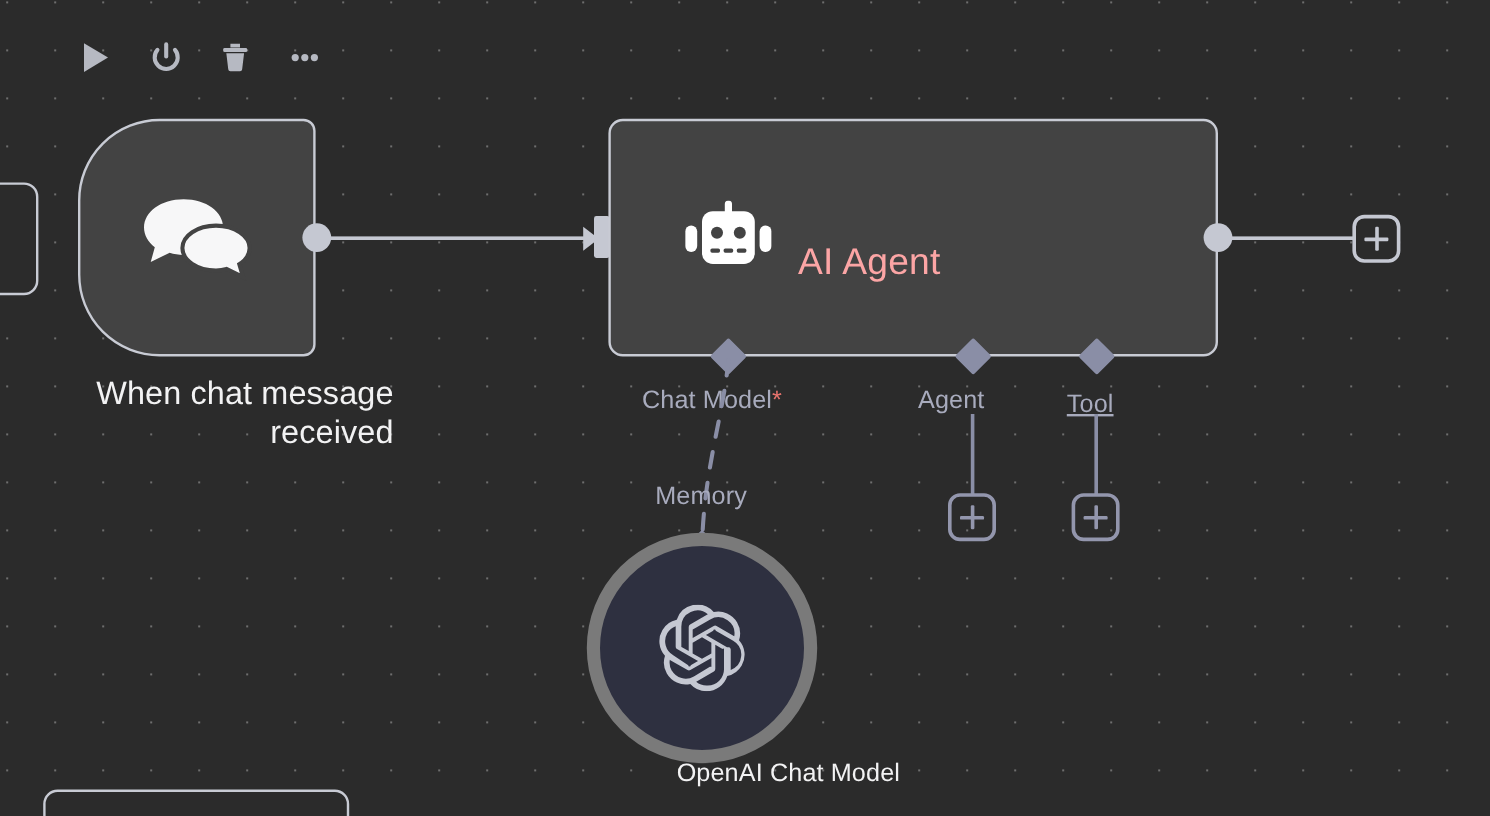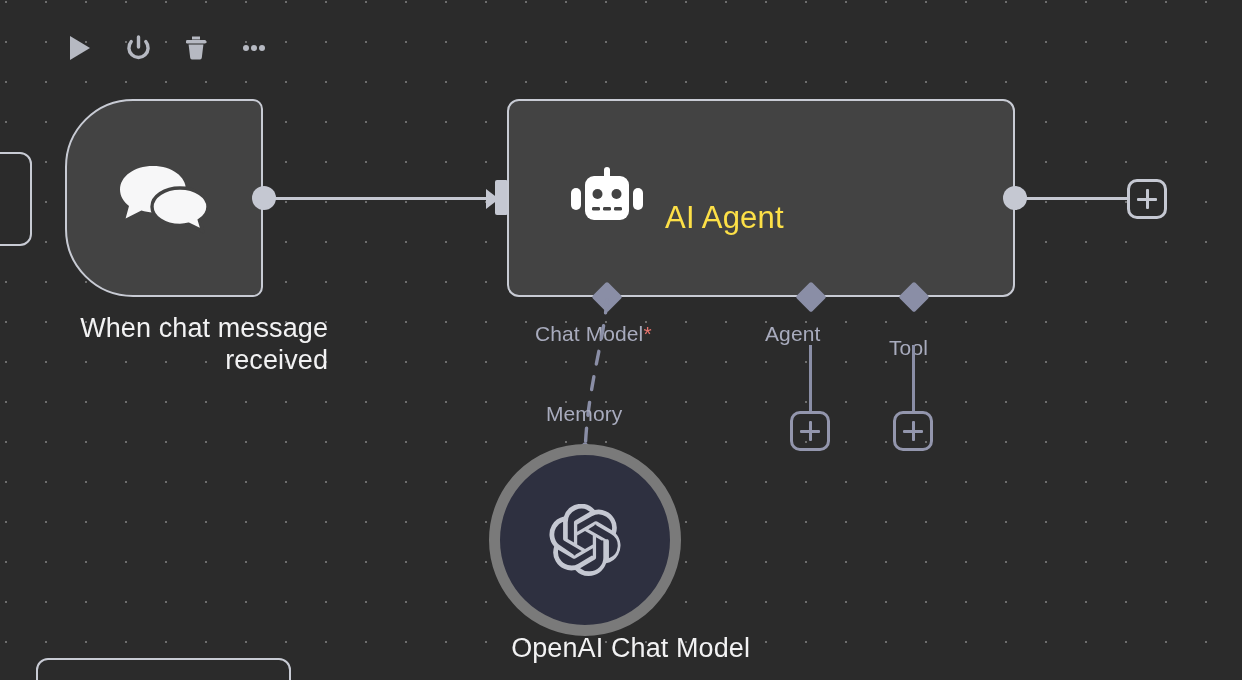--- a/index.html
+++ b/index.html
@@ -158,21 +158,21 @@
     left: 507px;
     top: 99px;
     width: 508px;
     height: 198px;
     border-radius: 12px;
     display: flex;
     align-items: center;
     padding-left: 62px;
   }
   #agent-title {
-    color: #fde047;
+    color: #fca5a5;
     font-size: 31px;
     margin-left: 22px;
     letter-spacing: .2px;
     margin-top: 39px;
   }
 
   
   #openai-node {
     position: absolute;
     left: 489px;
@@ -276,29 +276,29 @@
     <path d="M37 0 C33 46 16 92 15 158" stroke="#8a8ea6" stroke-width="3.4" fill="none" stroke-dasharray="13 13" stroke-linecap="round"></path>
   </svg>
   <div class="sub-label" style="left:546px; top:402px;">Memory</div>
   <div class="diamond" style="left:574px; top:446px;"></div>
 
   <div id="openai-node">
     <svg width="72" height="72" viewBox="0 0 24 24">
       <path fill="#c5c8d2" d="M22.28 9.82a5.99 5.99 0 0 0-.52-4.91 6.05 6.05 0 0 0-6.51-2.9A6 6 0 0 0 4.98 4.18a5.99 5.99 0 0 0-4 2.9 6.05 6.05 0 0 0 .74 7.1 5.98 5.98 0 0 0 .51 4.91 6.05 6.05 0 0 0 6.52 2.9A5.98 5.98 0 0 0 13.26 24a6.06 6.06 0 0 0 5.77-4.21 5.99 5.99 0 0 0 4-2.9 6.06 6.06 0 0 0-.75-7.07zm-9.02 12.6a4.48 4.48 0 0 1-2.88-1.04l.14-.08 4.78-2.76a.79.79 0 0 0 .39-.68v-6.74l2.02 1.17a.07.07 0 0 1 .4.05v5.58a4.5 4.5 0 0 1-4.49 4.5zM3.6 18.3a4.47 4.47 0 0 1-.54-3.01l.14.08 4.79 2.77c.24.13.54.13.78 0l5.84-3.37v2.33a.08.08 0 0 1-.3.06L9.74 19.9a4.5 4.5 0 0 1-6.14-1.64zM2.34 7.9a4.49 4.49 0 0 1 2.35-1.97V11.6a.77.77 0 0 0 .38.68l5.82 3.36L8.87 16.8a.07.07 0 0 1-.7.01L4.01 14a4.5 4.5 0 0 1-1.67-6.1zm16.61 3.87L13.1 8.38 15.12 7.2a.07.07 0 0 1 .7 0l4.84 2.79a4.49 4.49 0 0 1-.68 8.1v-5.66a.8.8 0 0 0-.4-.67zm2.01-3.03l-.14-.09-4.78-2.79a.78.78 0 0 0-.79 0L9.41 9.23V6.9a.07.07 0 0 1 .03-.06l4.84-2.79a4.5 4.5 0 0 1 6.68 4.66zM8.31 12.86L6.3 11.7a.08.08 0 0 1-.04-.06V6.07a4.5 4.5 0 0 1 7.37-3.45l-.14.08L8.7 5.46a.79.79 0 0 0-.39.68v6.72zm1.1-2.35L12 9.01l2.6 1.5v3L12 15l-2.6-1.5v-3z"></path>
     </svg>
   </div>
-  <div class="node-label" style="left:420px; top:633px; width:330px; font-size:27px;">OpenAI Chat Model</div>
+  <div class="node-label" style="left:420px; top:633px; width:330px; font-size:21px;">OpenAI Chat Model</div>
 
   <div class="diamond" style="left:800px; top:286px;"></div>
   <div class="sub-label" style="left:765px; top:322px;">Agent</div>
   <div class="sub-line" style="left:809px; top:345px; height:68px;"></div>
   <button class="plus-btn sub" style="left:790px; top:411px;">
     <span class="plus-glyph"></span>
   </button>
 
   <div class="diamond" style="left:903px; top:286px;"></div>
-  <div class="sub-label" style="left:889px; top:336px;">Tool</div>
+  <div class="sub-label" style="left:889px; top:325px;text-decoration:underline;">Tool</div>
   <div class="sub-line" style="left:912px; top:345px; height:68px;"></div>
   <button class="plus-btn sub" style="left:893px; top:411px;">
     <span class="plus-glyph"></span>
   </button>
 
 </div>
 
 </body></html>

